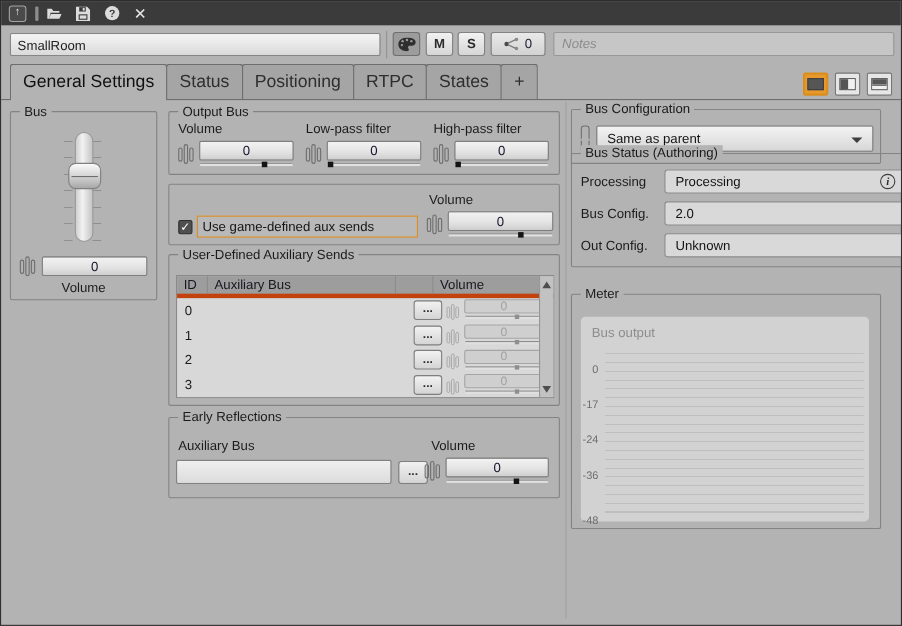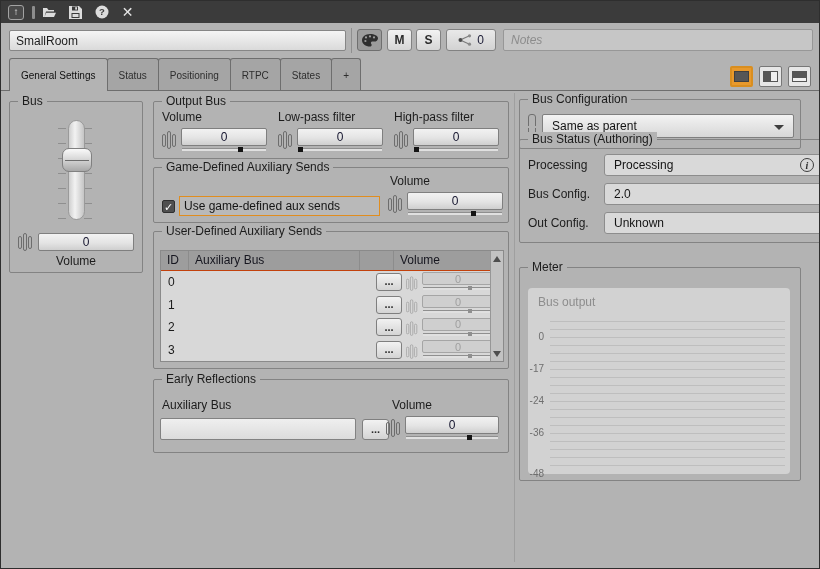--- a/index.html
+++ b/index.html
@@ -38,21 +38,21 @@
   .share-count { font-size:12px; color:#20203a; }
   .notes-input { position:absolute; left:502px; top:6px; width:310px; height:22px;
                  background:#c6c6c6; border:1px solid #979797; border-radius:2px;
                  font:italic 12px "Liberation Sans",sans-serif; color:#3a3a3a; padding:0 7px; }
   .notes-input::placeholder { color:#8c8c8c; font-style:italic; }
 
   
   .tabbar { position:absolute; top:60px; left:0; right:0; height:30px; }
   .tabbar::after { content:""; position:absolute; left:0; right:0; bottom:0; height:1px; background:#6e6e6e; }
   .tabs { position:absolute; left:8px; bottom:0; display:flex; align-items:flex-end; }
-  .tab { height:23px; padding:16px 11px; display:flex; align-items:center; font-size:10px; color:#2e2e2e;
+  .tab { height:23px; padding:16px 11px; display:flex; align-items:center; font-size:16px; color:#2e2e2e;
          background:#a5a5a5; border:1px solid #6e6e6e; border-bottom:none;
          border-radius:3px 3px 0 0; margin-right:-1px; position:relative;text-align:right; }
   .tab.active { height:27px; background:#b3b3b3; color:#101010; z-index:2; }
   .tab.active::after { content:""; position:absolute; left:0; right:0; bottom:-1px; height:1px; background:#b3b3b3; }
   .view-btns { position:absolute; right:8px; bottom:4px; display:flex; gap:6px; }
   .view-btn { width:23px; height:21px; border:1px solid #777; border-radius:2px;
               background:#e6e6e6; display:flex; align-items:center; justify-content:center; }
   .view-btn.active { border:2px solid #d98e1f; background:#e8992c; }
   .vb-inner { width:15px; height:11px; background:#565656; border:1px solid #3f3f3f; }
   .vb-split-v { width:15px; height:11px; border:1px solid #555; display:flex; }
@@ -122,21 +122,21 @@
   .checkbox { width:13px; height:13px; background:#4f4f4f; border:1px solid #2f2f2f; border-radius:2px;
               color:#fff; font-size:11px; line-height:12px; text-align:center; }
   .focusbox { margin-left:4px; width:201px; height:20px; border:1px solid #e08d1f; background:#b9b9b9;
               display:flex; align-items:center; padding:0 4px; font-size:12px; color:#151515; }
   .gd-ctrl { position:absolute; left:234px; top:24px; display:flex; gap:2px; }
 
   
   .userdef-group { left:152px; top:230px; width:356px; height:138px; }
   .ud-table { position:absolute; left:6px; top:18px; width:344px; height:112px;
               border:1px solid #8a8a8a; background:#d8d8d8; display:flex; flex-direction:column; }
-  .ud-header { height:20px; display:flex; background:#9d9d9d; border-bottom:1px solid #c2410c;
+  .ud-header { height:20px; display:flex; background:#9d9d9d; border-bottom:4px solid #c2410c;
                font-size:12px; color:#16161f; align-items:center; }
   .ud-header > div { border-left:1px solid #8c8c8c; height:100%; display:flex; align-items:center; padding-left:6px; }
   .ud-header > div:first-child { border-left:none; }
   .col-id { width:27px; } .col-bus { flex:1; } .col-btn { width:34px; } .col-vol { width:97px; } .col-scroll { width:13px; }
   .ud-row { height:23px; display:flex; align-items:center; font-size:12px; color:#1a1a1a; }
   .ud-row .col-id { padding-left:7px; }
   .ud-row .ellipsis-btn { width:26px; height:18px; margin-left:4px; }
   .ud-volcell { width:97px; display:flex; align-items:center; gap:1px; }
   .ud-volcell .rtpc { transform:scale(0.8); transform-origin:left center; width:15px; height:20px; }
   .ud-volcell .valuectrl { width:72px; }
@@ -362,21 +362,20 @@
           <div class="valbox">0</div>
           <div class="minislider">
               <div class="marker" style="left:1px;"></div>
             </div>
         </div>
       </div>
     </div>
   </div>
 
   <div class="group gamedef-group">
-    <div class="legend">Game-Defined Auxiliary Sends</div>
     <span class="ctrl-label gd-vol-label">Volume</span>
     <div class="gd-row">
       <div class="checkbox">
         <span>✓</span>
       </div>
       <div class="focusbox">
         <span>Use game-defined aux sends</span>
       </div>
     </div>
     <div class="gd-ctrl">

